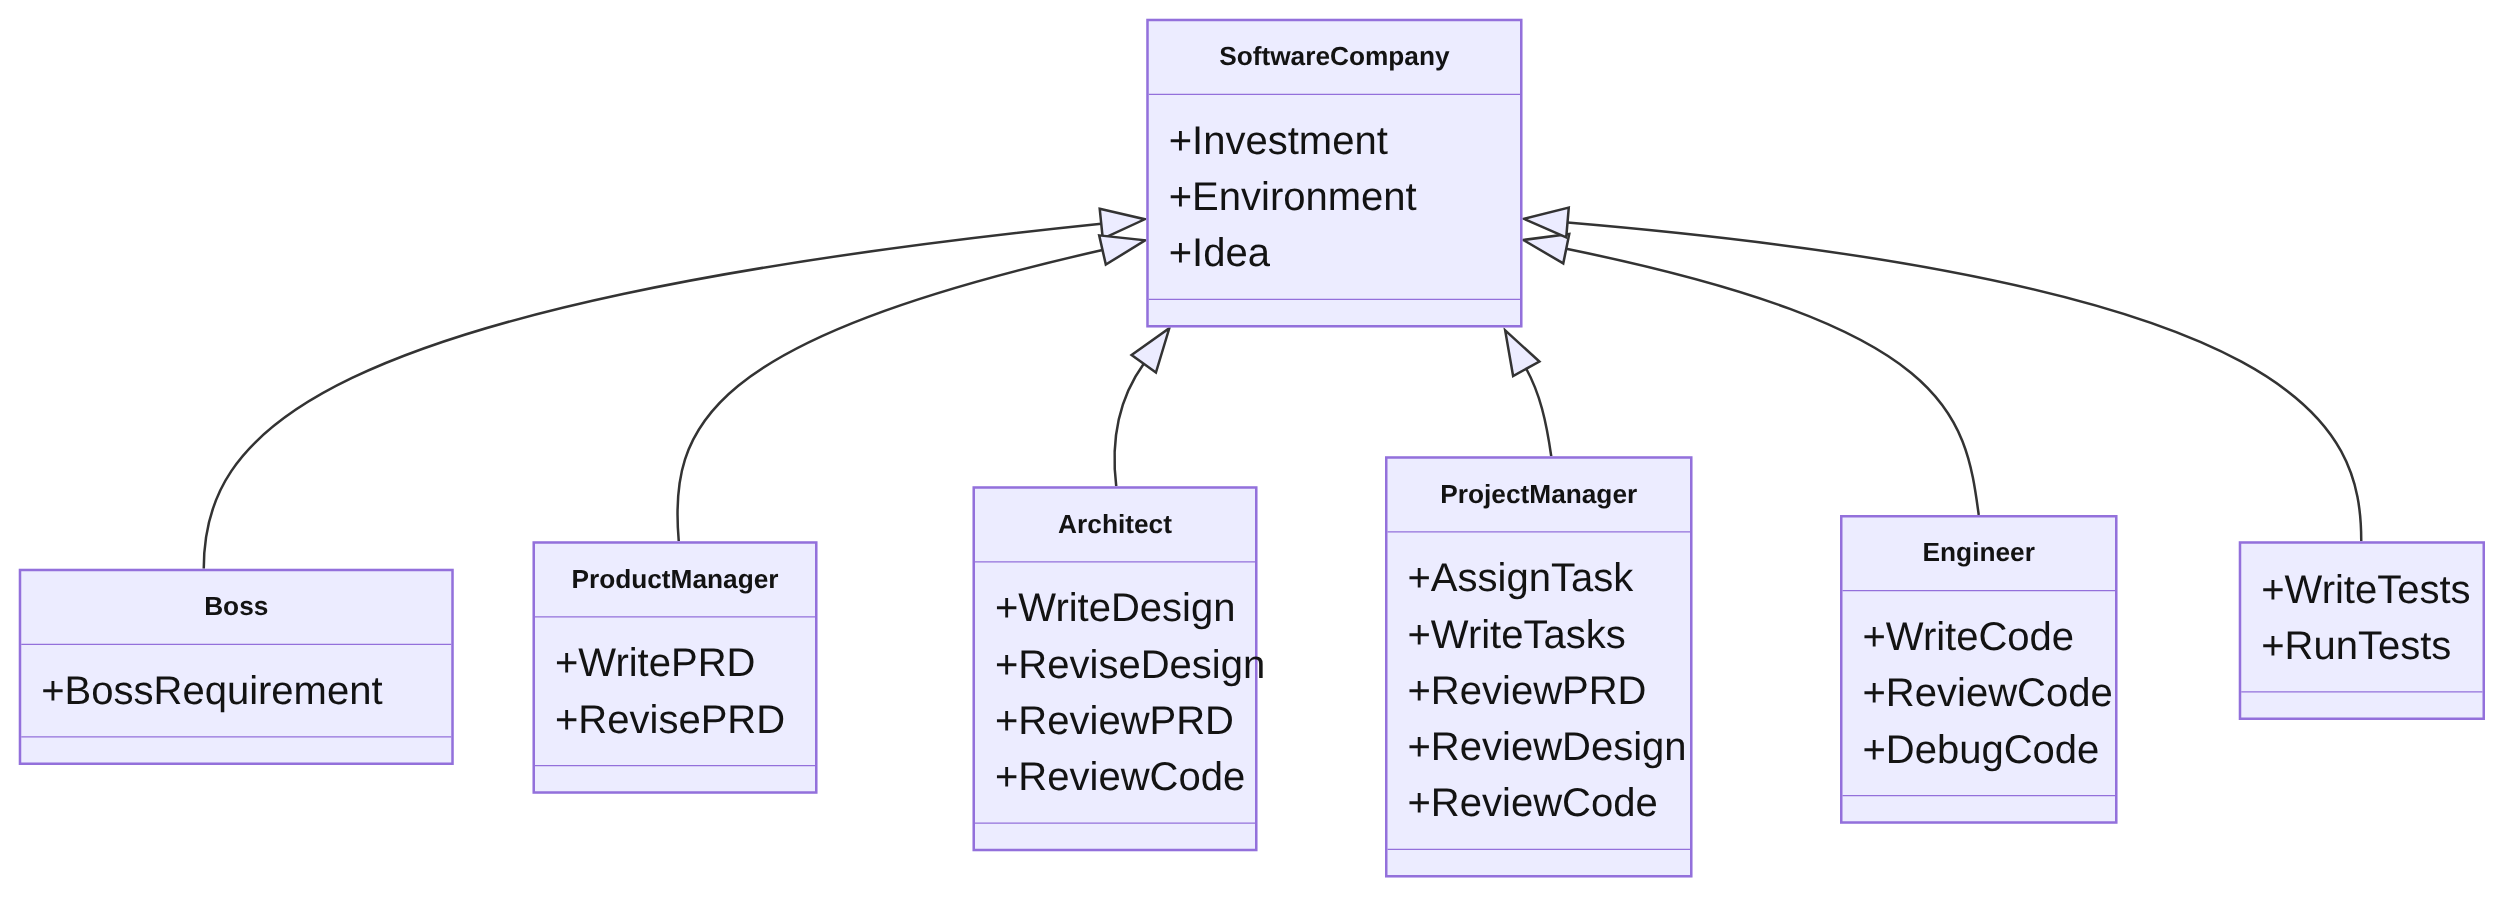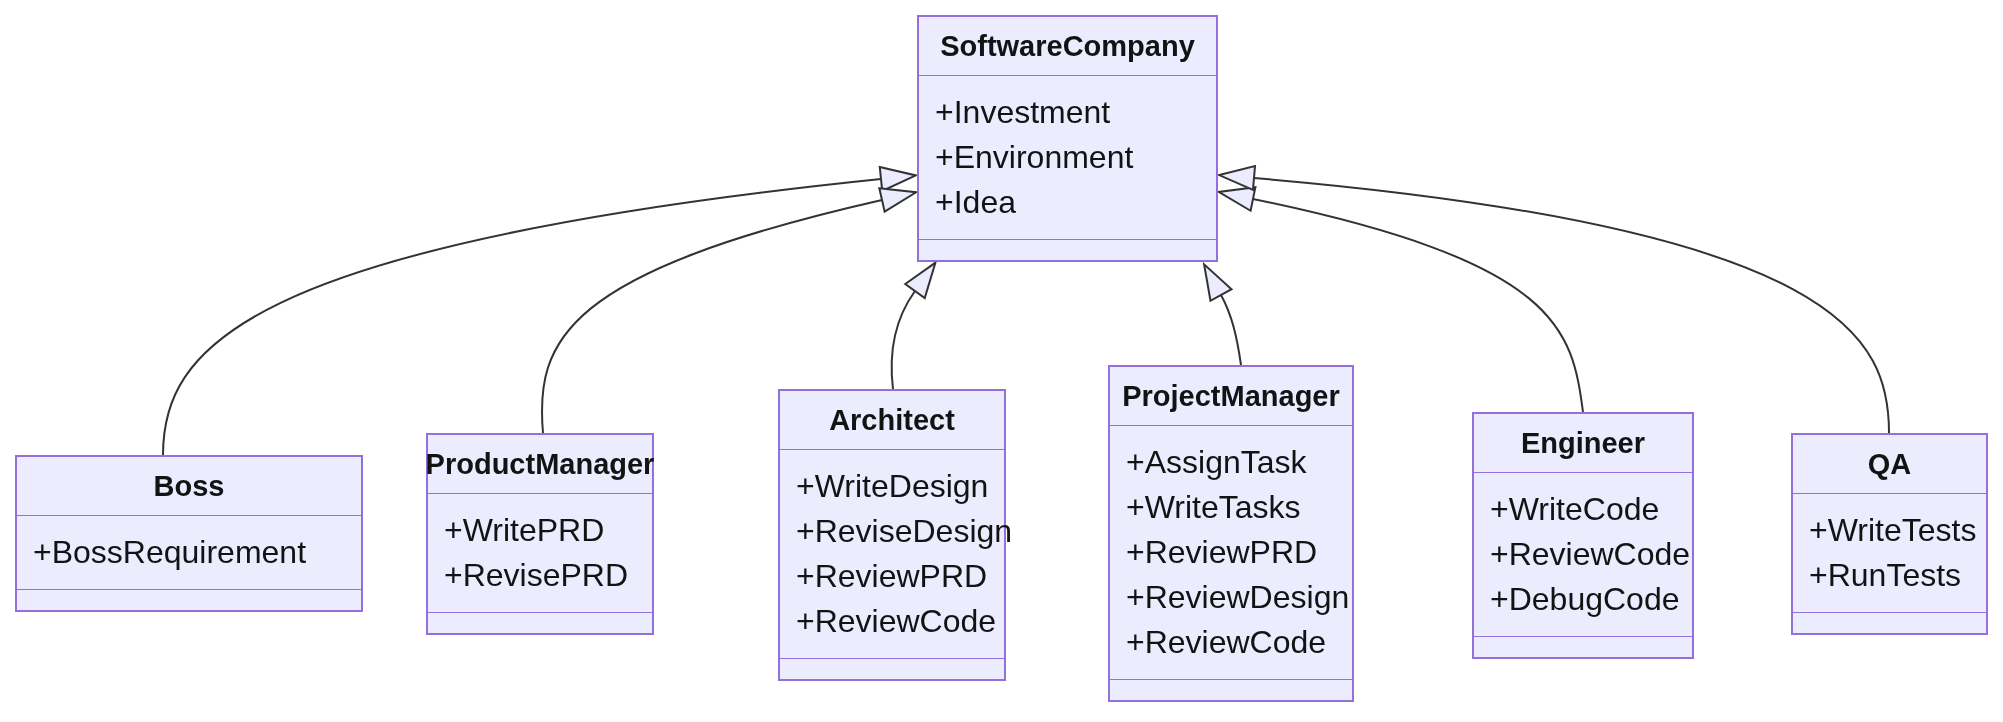--- a/index.html
+++ b/index.html
@@ -23,21 +23,21 @@
   .arrowhead{fill:var(--node-fill);stroke:var(--edge-line);stroke-width:2px;}
   .class-box{
     position:absolute;
     box-sizing:border-box;
     background:var(--node-fill);
     border:2px solid var(--node-border);
   }
   .cls-title{
     height:58px;
     display:flex;align-items:center;justify-content:center;
-    font-weight:700;font-size:29px;
+    font-weight:700;font-size:21px;
     border-bottom:1.5px solid var(--node-border);
     white-space:nowrap;
   }
   .cls-attrs{padding:14px 0;}
   .attr{
     line-height:45px;font-size:32px;
     padding:0 16px;white-space:nowrap;
   }
   .cls-methods{
     height:20px;
@@ -117,21 +117,20 @@
     <div class="cls-title">Engineer</div>
     <div class="cls-attrs">
       <div class="attr">+WriteCode</div>
       <div class="attr">+ReviewCode</div>
       <div class="attr">+DebugCode</div>
     </div>
     <div class="cls-methods"></div>
   </div>
 
   <div class="class-box" style="left:1791px;top:433px;width:197px">
-    <div class="cls-title">QA</div>
     <div class="cls-attrs">
       <div class="attr">+WriteTests</div>
       <div class="attr">+RunTests</div>
     </div>
     <div class="cls-methods"></div>
   </div>
 
 </div>
 
 </body></html>

